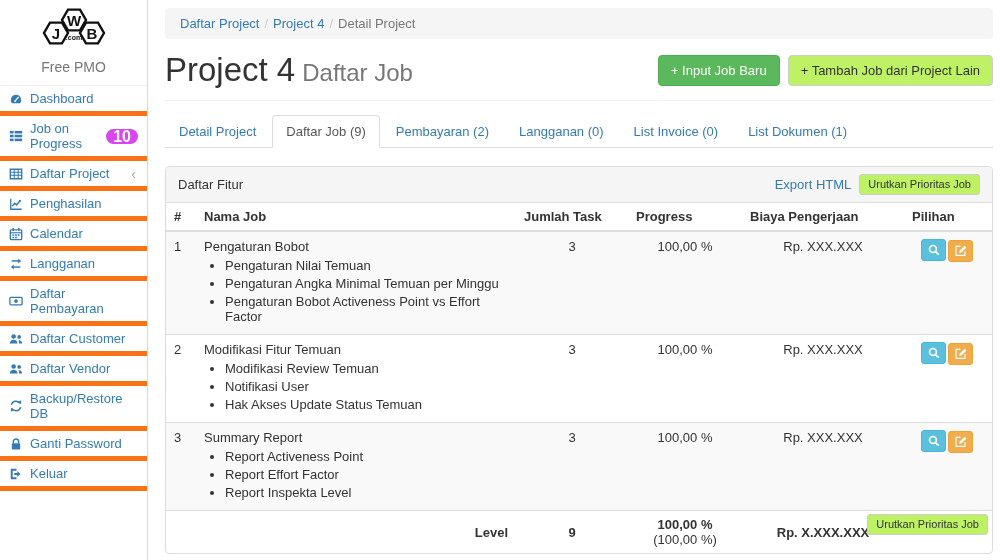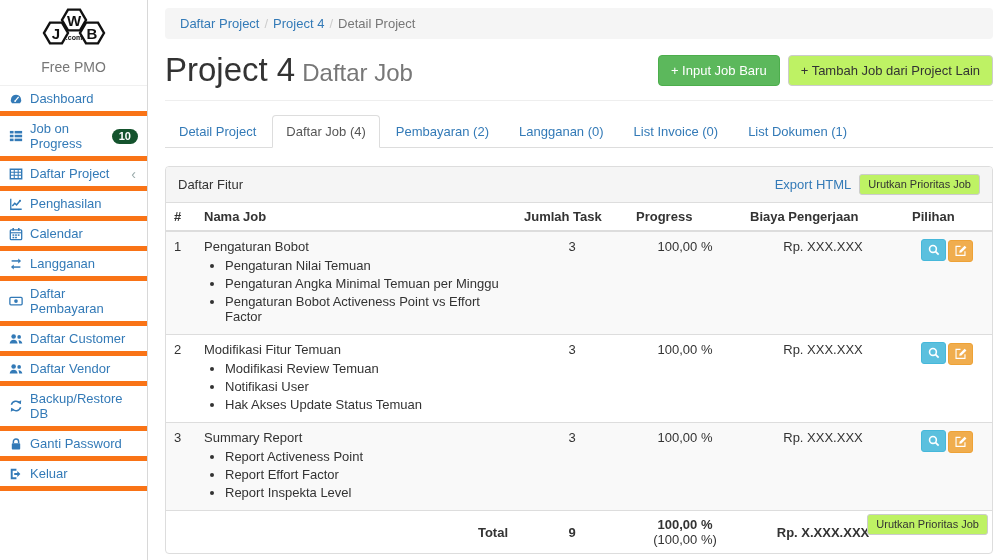--- a/index.html
+++ b/index.html
@@ -11,21 +11,21 @@
   .app { display:flex; width:1000px; }
 
   
   .sidebar { width:148px; min-height:560px; border-right:1px solid #d8d8d8; background:#fff; flex:0 0 148px; }
   .logo-box { padding:6px 0 2px; text-align:center; }
   .app-name { text-align:center; color:#777; font-size:14px; padding:2px 0 10px; }
   .side-nav { border-top:1px solid #f0f0f0; }
   .nav-item { display:flex; align-items:center; gap:7px; padding:5px 9px; border-bottom:5px solid #f97316;
               color:#337ab7; cursor:pointer; font-size:13px; line-height:15px; }
   .nav-item svg { flex:0 0 auto; display:block; }
-  .nav-badge { margin-left:auto; background:#14532d; color:#fff; font-size:11px; font-weight:bold;
+  .nav-badge { margin-left:auto; background:#d946ef; color:#fff; font-size:16px; font-weight:bold;
                border-radius:10px; padding:2px 7px; line-height:11px; }
   .nav-chevron { margin-left:auto; color:#9aa; font-size:14px; line-height:12px; padding-right:2px; }
 
   
   .main { flex:1; padding:8px 9px 0 17px; }
 
   .breadcrumb { background:#f5f5f5; border-radius:4px; padding:8px 15px; color:#777; }
   .breadcrumb a { color:#337ab7; text-decoration:none; cursor:pointer; }
   .crumb-sep { color:#ccc; padding:0 5px; }
 
@@ -230,21 +230,21 @@
     <div class="page-header">
       <h1 class="page-title"><span>Project 4</span><span class="subtitle">Daftar Job</span></h1>
       <div class="hdr-btns">
         <button class="btn btn-success">+ Input Job Baru</button>
         <button class="btn btn-default">+ Tambah Job dari Project Lain</button>
       </div>
     </div>
 
     <ul class="tabs">
       <li class="tab">Detail Project</li>
-      <li class="tab active">Daftar Job (4)</li>
+      <li class="tab active">Daftar Job (9)</li>
       <li class="tab">Pembayaran (2)</li>
       <li class="tab">Langganan (0)</li>
       <li class="tab">List Invoice (0)</li>
       <li class="tab">List Dokumen (1)</li>
     </ul>
 
     <section class="panel">
       <div class="panel-heading">
         <span class="panel-title">Daftar Fitur</span>
         <span class="panel-tools">
@@ -347,21 +347,21 @@
                   </svg>
                 </button><button class="btn-icon btn-warning">
                   <svg width="13" height="13" viewBox="0 0 16 16">
                     <path fill="none" stroke="#fff" stroke-width="1.4" d="M13.5 9v5h-11V3H8"></path>
                     <path fill="#fff" d="M6.5 10.8l.4-2.6 6.2-6.2 2.2 2.2-6.2 6.2z"></path>
                   </svg>
                 </button>
             </td>
           </tr>
           <tr class="total-row">
-            <td colspan="2" class="right">Total</td>
+            <td colspan="2" class="right">Level</td>
             <td class="center">9</td>
             <td class="center"><span>100,00 %</span> <span class="progress-note">(100,00 %)</span></td>
             <td class="center">Rp. X.XXX.XXX</td>
             <td class="total-btn-cell">
               <button class="btn btn-default btn-xs">Urutkan Prioritas Job</button>
             </td>
           </tr>
         </tbody>
       </table>
     </section>

